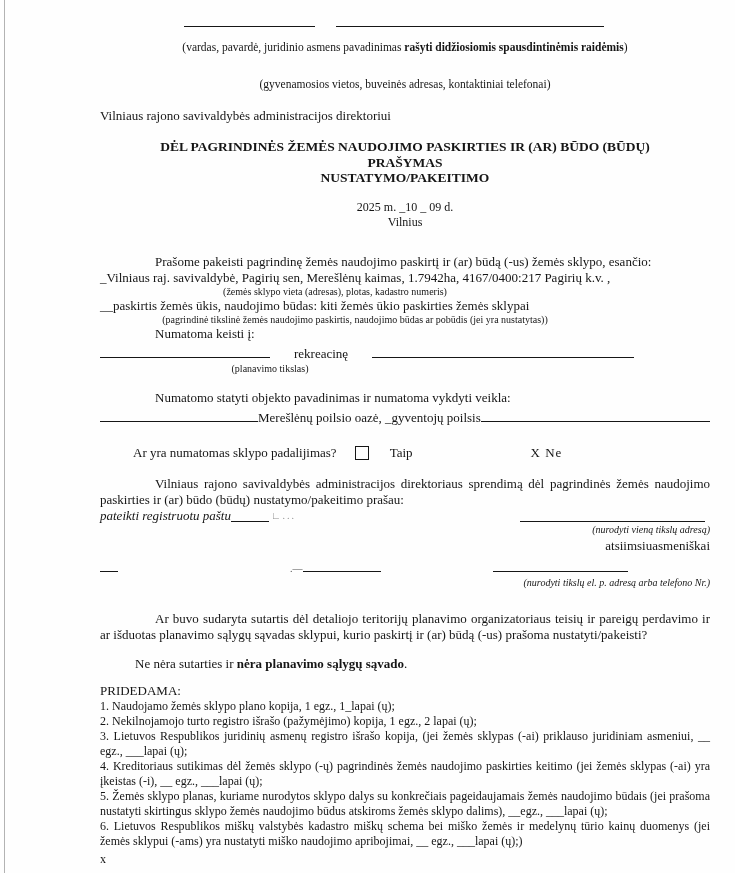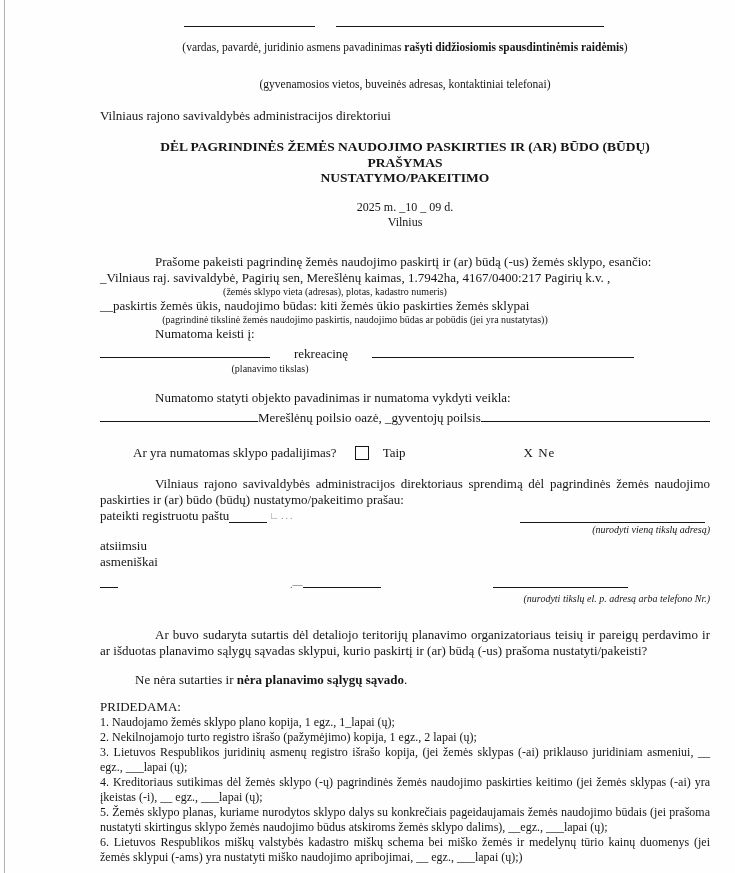--- a/index.html
+++ b/index.html
@@ -39,30 +39,30 @@
   .ulrow-change { display:flex; align-items:baseline; margin-top:2px;gap:24px; }
   .cap-plan { text-align:center; padding-right:270px; margin-top:1px; }
   .activity-label { margin-top:15px; }
   .ulrow-activity { display:flex; align-items:baseline; margin-top:2px; }
   
   .check-row { display:flex; align-items:center; margin-top:19px; }
   .checkbox {
     display:inline-block; width:12px; height:12px; border:1px solid #161616;
     align-self:center; margin-left:18px; background:#fefefe;
   }
-  .yes-label { margin-left:14px; }
+  .yes-label { margin-left:21px; }
   .no-group { margin-left:118px; letter-spacing:1px; }
   
   .delivery-intro { margin-top:15px; }
-  .mail-row { display:flex; align-items:center; }
+  .mail-row { display:flex; align-items:flex-start;font-style:italic; }
   .mail-row .ul-a { width:38px; }
   .mail-marks { color:#8f8f8f; font-size:10px; margin-left:2px; letter-spacing:2px; }
   .mail-row .ul-b { width:185px; margin-right:5px; }
   .cap-right { text-align:right; margin-top:0px; }
-  .pickup-row { display:flex; justify-content:center; margin-top:2px;flex-direction:column; }
+  .pickup-row { display:flex; justify-content:flex-end; margin-top:2px; }
   .blank-row { display:flex; align-items:baseline; margin-top:4px; }
   .blank-row .ul-s { width:18px; }
   .blank-row .grp { margin-left:172px; display:flex; align-items:baseline; }
   .blank-row .dashmark { color:#555; font-size:10px; }
   .blank-row .ul-m { width:78px; }
   .blank-row .ul-r { width:135px; margin-right:82px; }
   
   .contract-q { margin-top:22px; }
   .contract-a { margin-top:13px; }
   

